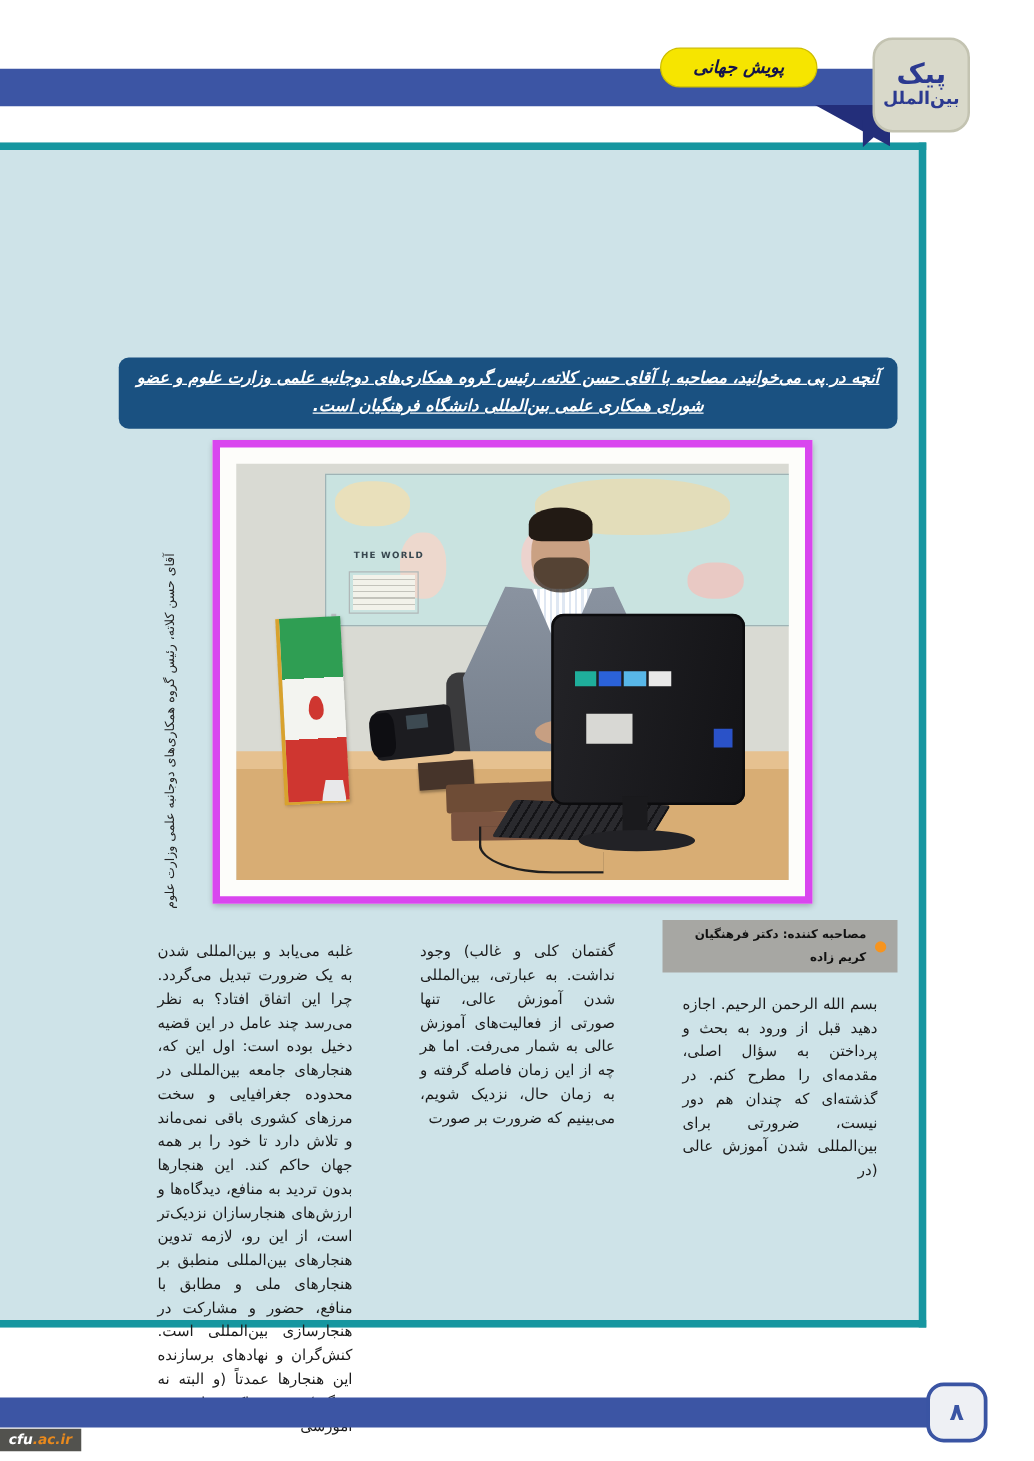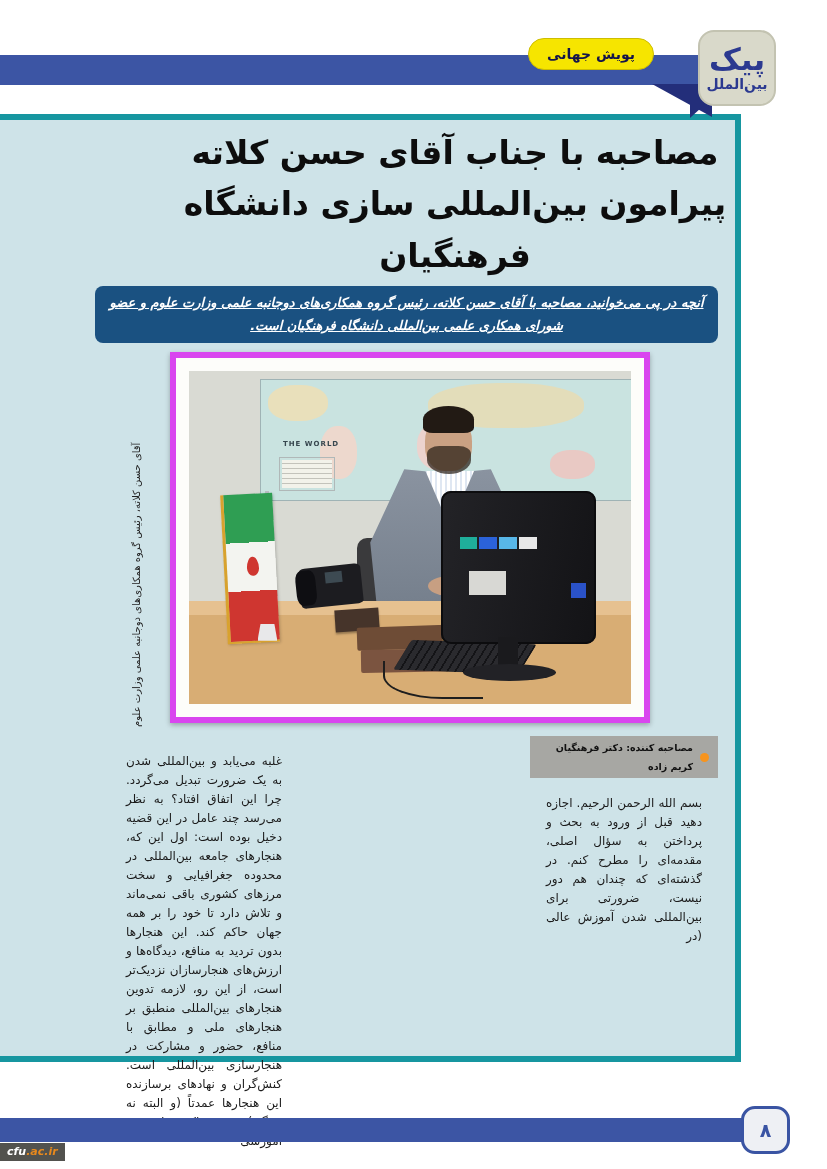--- a/index.html
+++ b/index.html
@@ -5,27 +5,27 @@
   html,body{margin:0;padding:0;background:#fff;}
   .page{position:relative;width:827px;height:1169px;background:#ffffff;overflow:hidden;
         font-family:"DejaVu Sans",sans-serif;}
 
   
   .header-bar{position:absolute;left:0;top:55px;width:702px;height:30px;background:#3c55a4;z-index:2;}
   .header-fold{position:absolute;left:652px;top:84px;width:60px;height:33px;background:#232e7a;
         clip-path:polygon(0 0,100% 0,100% 100%);z-index:2;}
   .header-tag{position:absolute;left:528px;top:38px;width:124px;height:30px;background:#f6e500;
         border:1px solid #cdbd00;border-radius:16px;color:#14144a;font-weight:bold;font-size:14px;
-        display:flex;align-items:center;justify-content:center;direction:rtl;z-index:3;}
+        display:flex;align-items:center;justify-content:center;direction:rtl;z-index:3;font-style:italic;}
   .logo-tail{position:absolute;left:690px;top:96px;width:24px;height:22px;background:#232e7a;
         clip-path:polygon(0 0,100% 0,0 100%);z-index:2;}
   .logo{position:absolute;left:698px;top:30px;width:78px;height:76px;background:#d9d9ca;
         border:2px solid #c3c3b1;border-radius:16px;display:flex;flex-direction:column;align-items:center;
         justify-content:center;color:#2b3990;direction:rtl;z-index:3;box-sizing:border-box;}
-  .logo-line1{font-size:31px;font-weight:bold;line-height:1.05;}
+  .logo-line1{font-size:22px;font-weight:bold;line-height:1.05;}
   .logo-line2{font-size:14px;font-weight:bold;line-height:1.2;}
 
   
   .panel{position:absolute;left:0;top:114px;width:741px;height:948px;background:#cee3e8;
         border-top:6px solid #1696a0;border-right:6px solid #1696a0;border-bottom:6px solid #1696a0;
         box-sizing:border-box;z-index:1;}
 
   .title{position:absolute;left:170px;top:128px;width:570px;text-align:center;direction:rtl;
         color:#0d0d0d;font-weight:bold;z-index:2;}
   .title-line1{font-size:33px;line-height:50px;}
@@ -130,24 +130,20 @@
   <div class="header-fold"></div>
   <div class="header-tag">پویش جهانی</div>
   <div class="logo-tail"></div>
   <div class="logo">
     <div class="logo-line1">پیک</div>
     <div class="logo-line2">بین‌الملل</div>
   </div>
 
   <div class="panel"></div>
 
-  <div class="title">
-    <div class="title-line1">مصاحبه با جناب آقای حسن کلاته</div>
-    <div class="title-line2">پیرامون بین‌المللی سازی دانشگاه فرهنگیان</div>
-  </div>
 
   <div class="lede">
     <span>آنچه در پی می‌خوانید، مصاحبه با آقای حسن کلاته، رئیس گروه همکاری‌های دوجانبه علمی وزارت علوم و عضو شورای همکاری علمی بین‌المللی دانشگاه فرهنگیان است.</span>
   </div>
 
   <div class="photo-frame">
     <div class="photo">
       <div class="map">
         <div class="blob b-na"></div>
         <div class="blob b-sa"></div>
@@ -206,20 +202,21 @@
 
     <div class="col">
       <div class="interviewer">
         <span class="interviewer-dot"></span>
         <span class="interviewer-text">مصاحبه کننده: دکتر فرهنگیان کریم زاده</span>
       </div>
       <p>بسم الله الرحمن الرحیم. اجازه دهید قبل از ورود به بحث و پرداختن به سؤال اصلی، مقدمه‌ای را مطرح کنم. در گذشته‌ای که چندان هم دور نیست، ضرورتی برای بین‌المللی شدن آموزش عالی (در</p>
     </div>
 
     <div class="col">
+      <p>گفتمان کلی و غالب) وجود نداشت. به عبارتی، بین‌المللی شدن آموزش عالی، تنها صورتی از فعالیت‌های آموزش عالی به شمار می‌رفت. اما هر چه از این زمان فاصله گرفته و به زمان حال، نزدیک شویم، می‌بینیم که ضرورت بر صورت</p>
     </div>
 
     <div class="col">
       <p>غلبه می‌یابد و بین‌المللی شدن به یک ضرورت تبدیل می‌گردد. چرا این اتفاق افتاد؟ به نظر می‌رسد چند عامل در این قضیه دخیل بوده است: اول این که، هنجارهای جامعه بین‌المللی در محدوده جغرافیایی و سخت مرزهای کشوری باقی نمی‌ماند و تلاش دارد تا خود را بر همه جهان حاکم کند. این هنجارها بدون تردید به منافع، دیدگاه‌ها و ارزش‌های هنجارسازان نزدیک‌تر است، از این رو، لازمه تدوین هنجارهای بین‌المللی منطبق بر هنجارهای ملی و مطابق با منافع، حضور و مشارکت در هنجارسازی بین‌المللی است. کنش‌گران و نهادهای برسازنده این هنجارها عمدتاً (و البته نه همگی) در مراکز علمی و آموزشی</p>
     </div>
 
   </div>
 
   <div class="footer-bar"></div>
   <div class="page-badge">۸</div>

